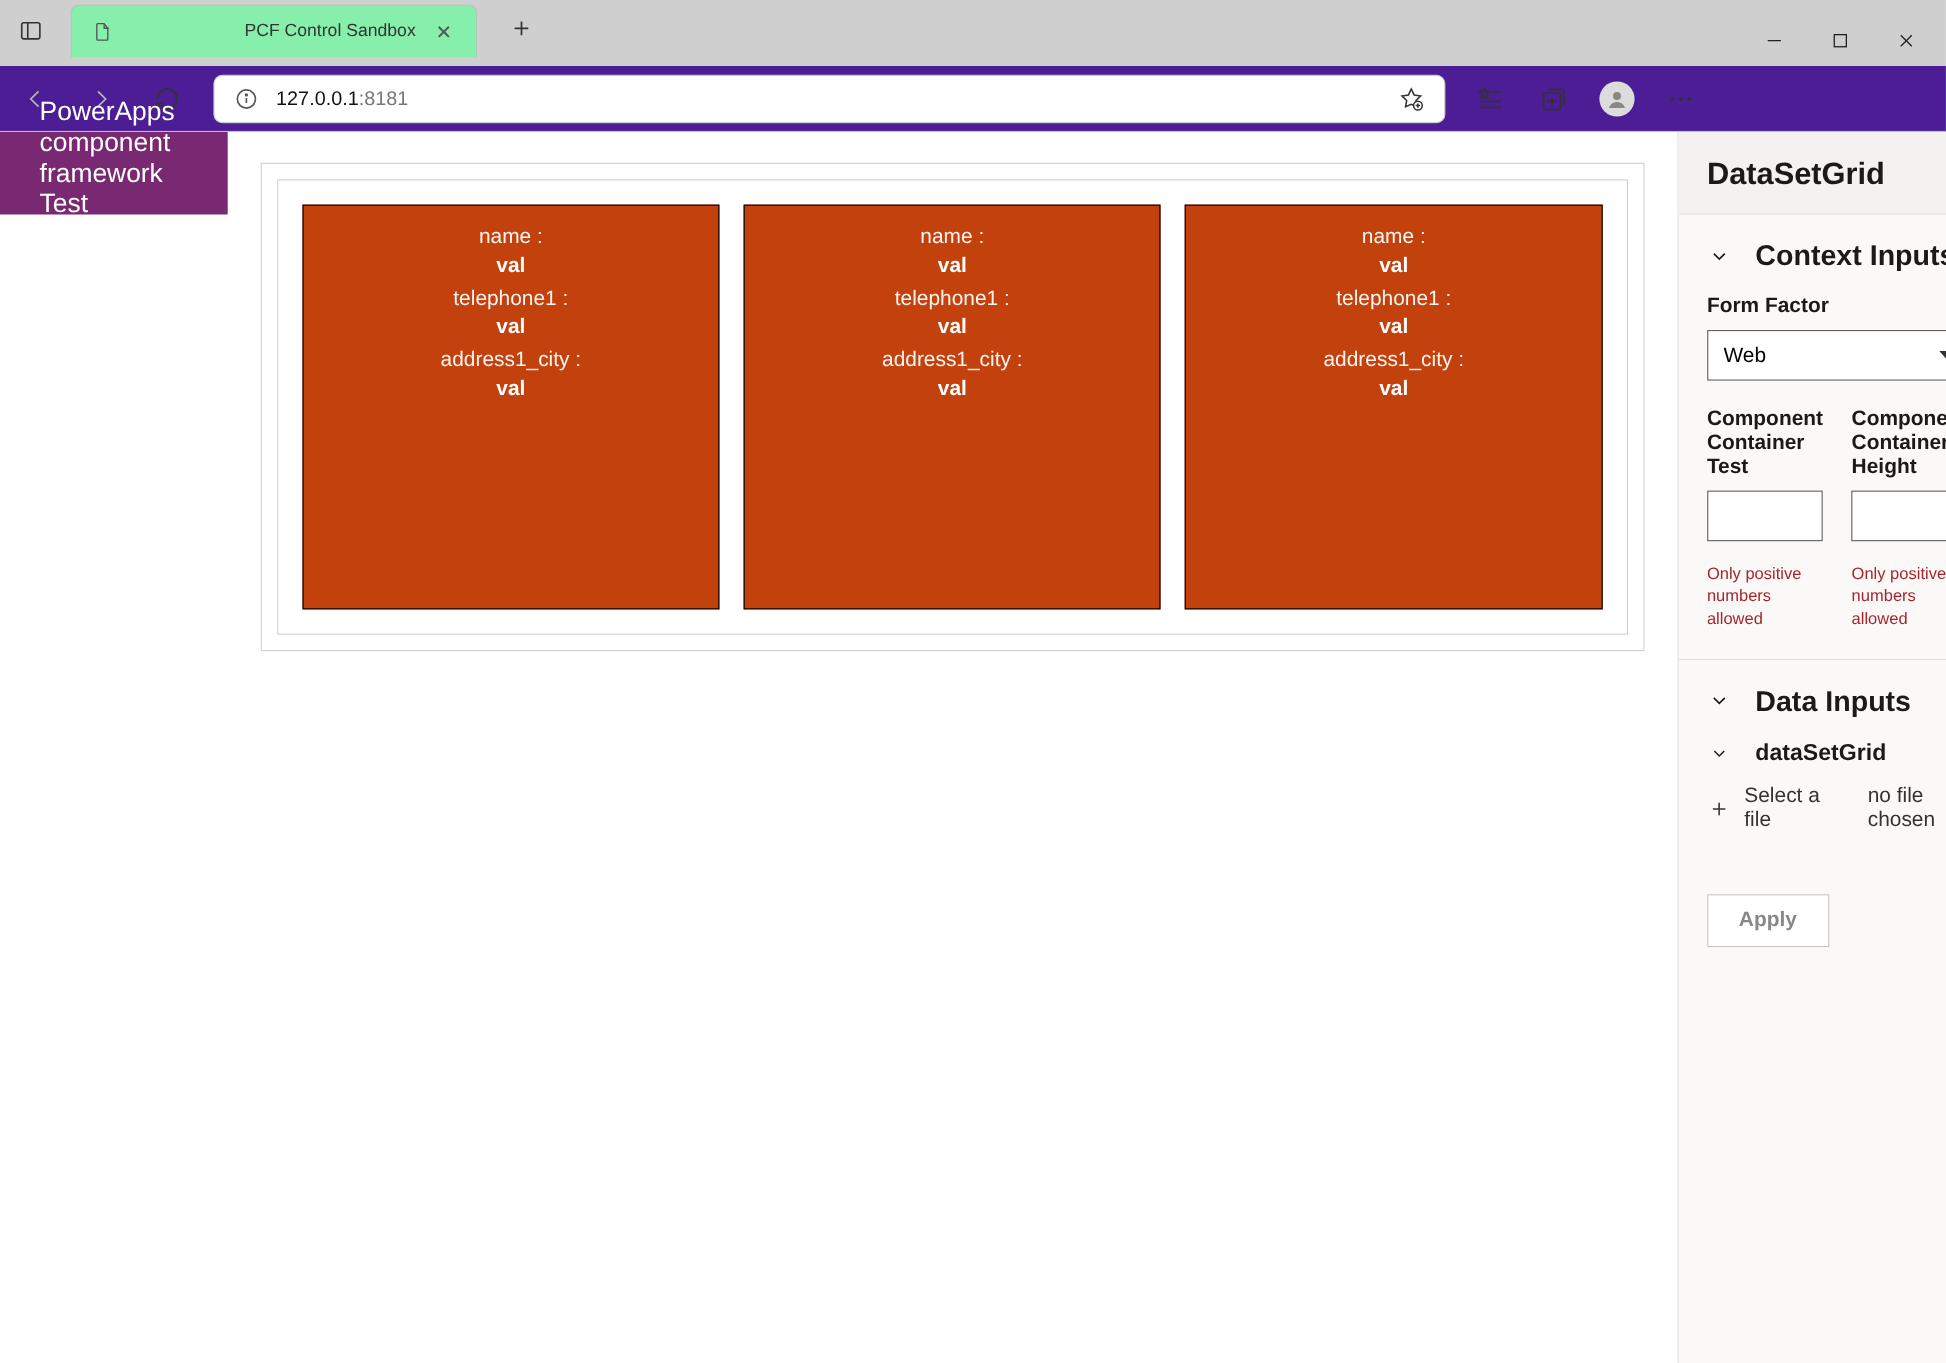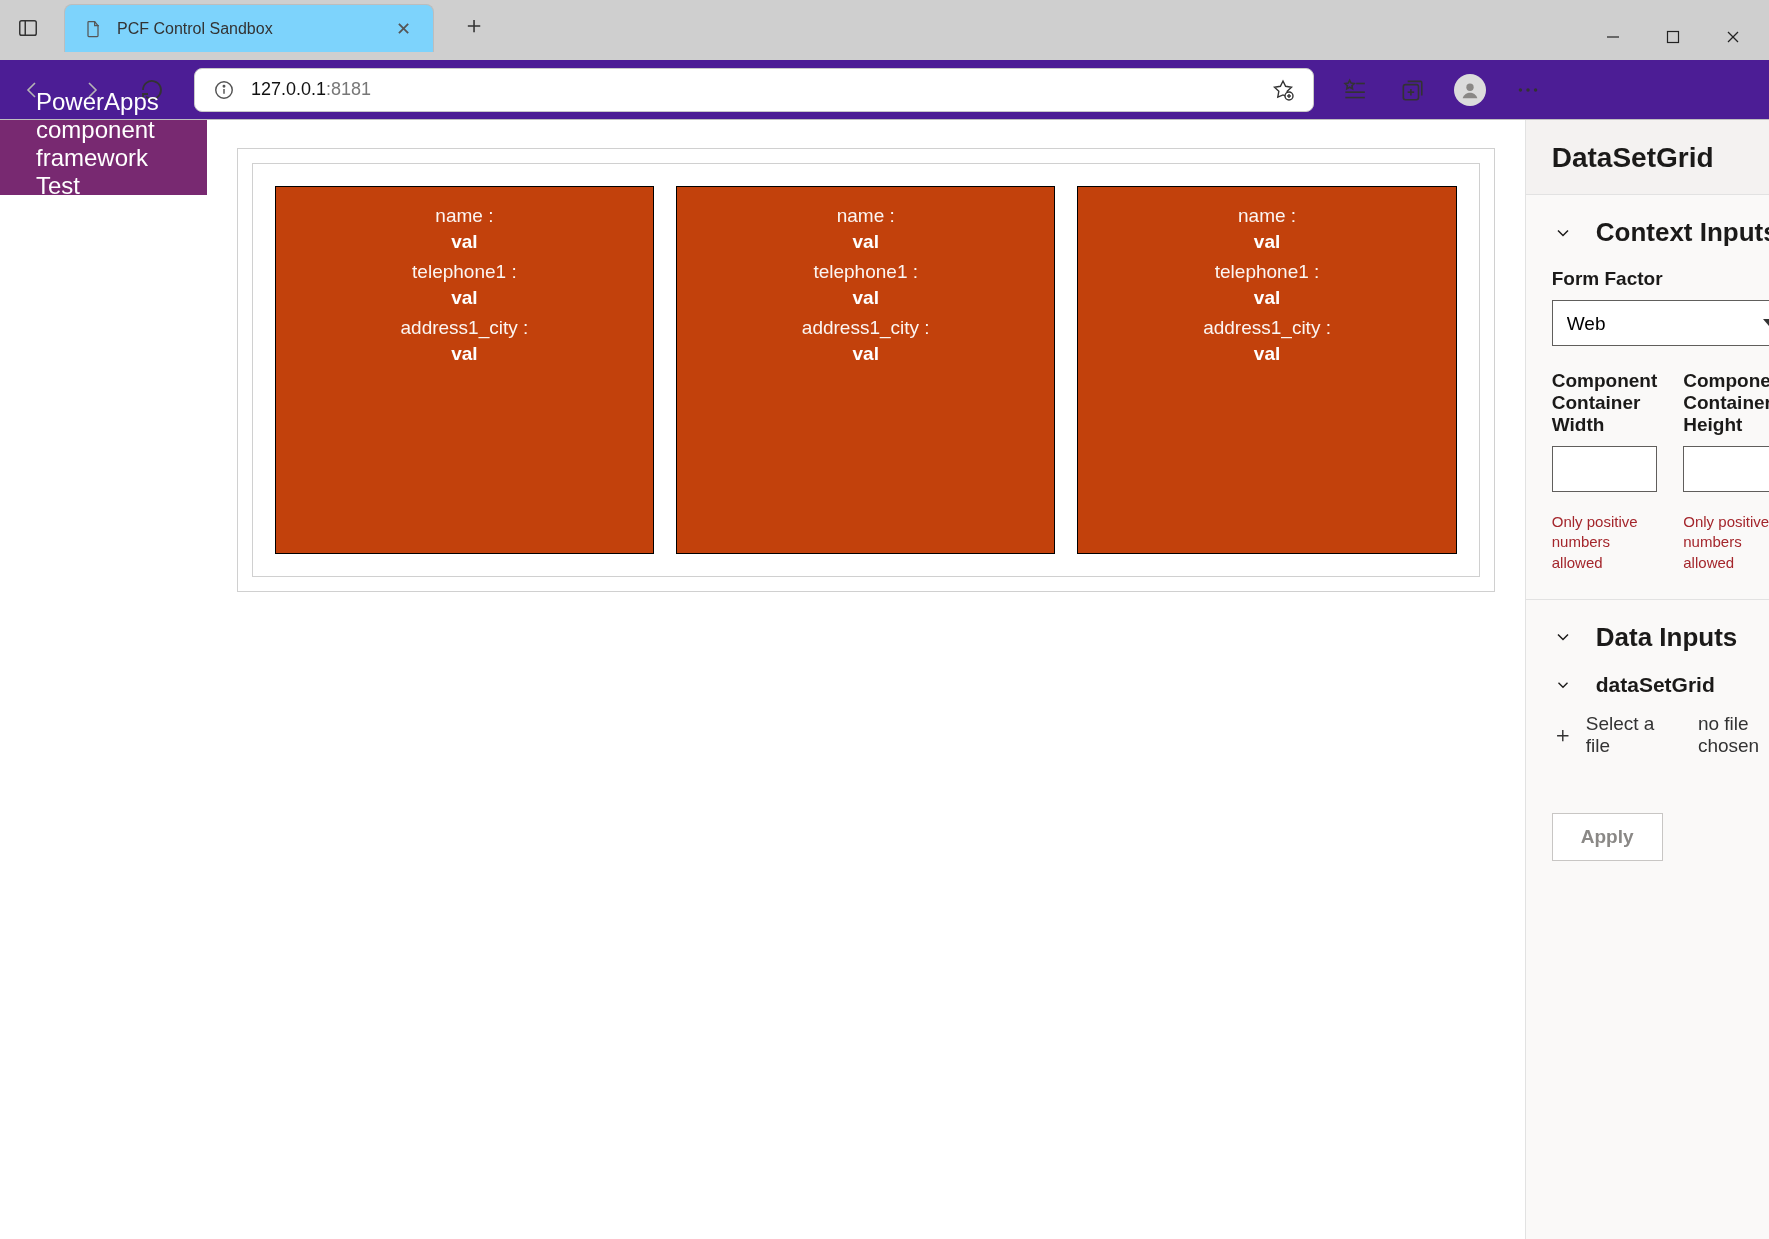--- a/index.html
+++ b/index.html
@@ -18,23 +18,23 @@
   background: #cfcfcf;
   display: flex;
   align-items: flex-end;
 }
 .titlebar-left { display:flex; align-items:center; gap:6px; padding:0 8px 8px 8px; }
 .sidebar-btn {
   width:40px; height:40px; border-radius:6px; display:flex; align-items:center;
   justify-content:center; color:#333;
 }
 .tab {
-  background:#7dd3fc; height:48px; border-top-left-radius:8px; border-top-right-radius:8px;
+  background:#86efac; height:48px; border-top-left-radius:8px; border-top-right-radius:8px;
   display:flex; align-items:center; padding:0 18px; min-width:370px; gap:14px;
-  color:#333; position:relative; margin-left:10px; border:1px solid #bdbdbd; border-bottom:none;
+  color:#333; position:relative; margin-left:10px; border:1px solid #bdbdbd; border-bottom:none;text-align:right;
 }
 .tab .page-icon { width:20px; height:20px; color:#555; }
 .tab .tab-title { font-size:16px; flex:1; }
 .tab .close-x { color:#555; font-size:18px; padding:4px; }
 .new-tab { width:40px; height:40px; margin-left:14px; margin-bottom:6px;
   display:flex; align-items:center; justify-content:center; color:#333; font-size:24px; }
 .win-controls { margin-left:auto; display:flex; padding-right:6px; }
 .win-controls div { width:60px; height:46px; display:flex; align-items:center; justify-content:center; color:#222; }
 
 .addr-row {
@@ -288,21 +288,21 @@
 
       <div class="fld-label">Form Factor</div>
       <div class="select-wrap">
         <select class="select">
           <option>Web</option>
         </select>
       </div>
 
       <div class="two-col">
         <div class="col">
-          <div class="fld-label">Component Container Width</div>
+          <div class="fld-label">Component Container Test</div>
           <input class="num-input" value="" style="">
           <div class="err">Only positive numbers allowed</div>
         </div>
         <div class="col">
           <div class="fld-label">Component Container Height</div>
           <input class="num-input" value="" style="">
           <div class="err">Only positive numbers allowed</div>
         </div>
       </div>
     </div>

